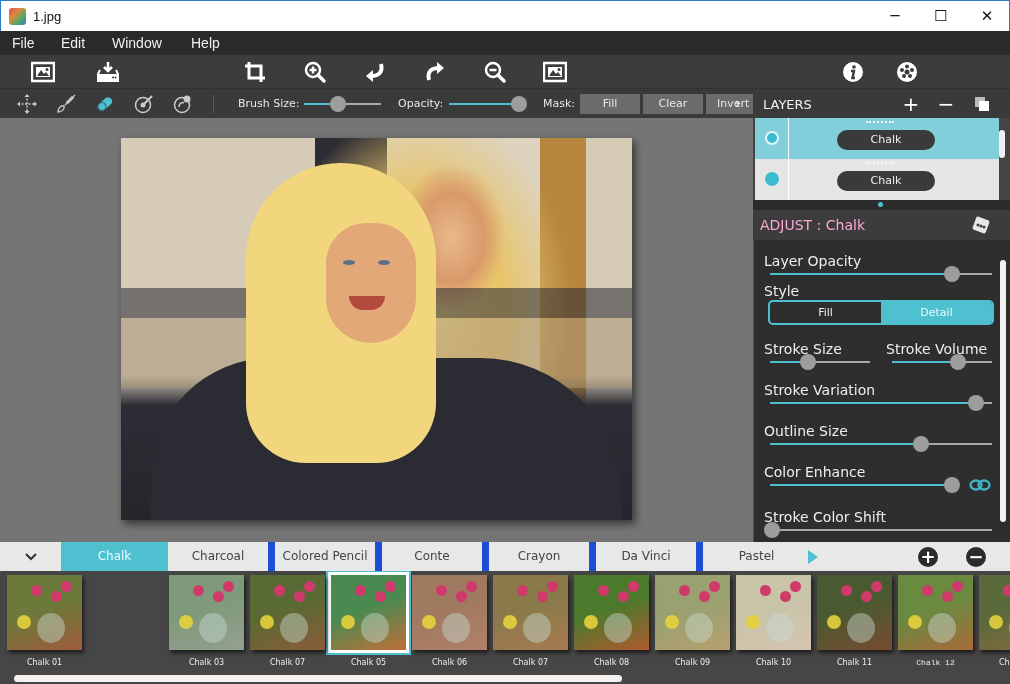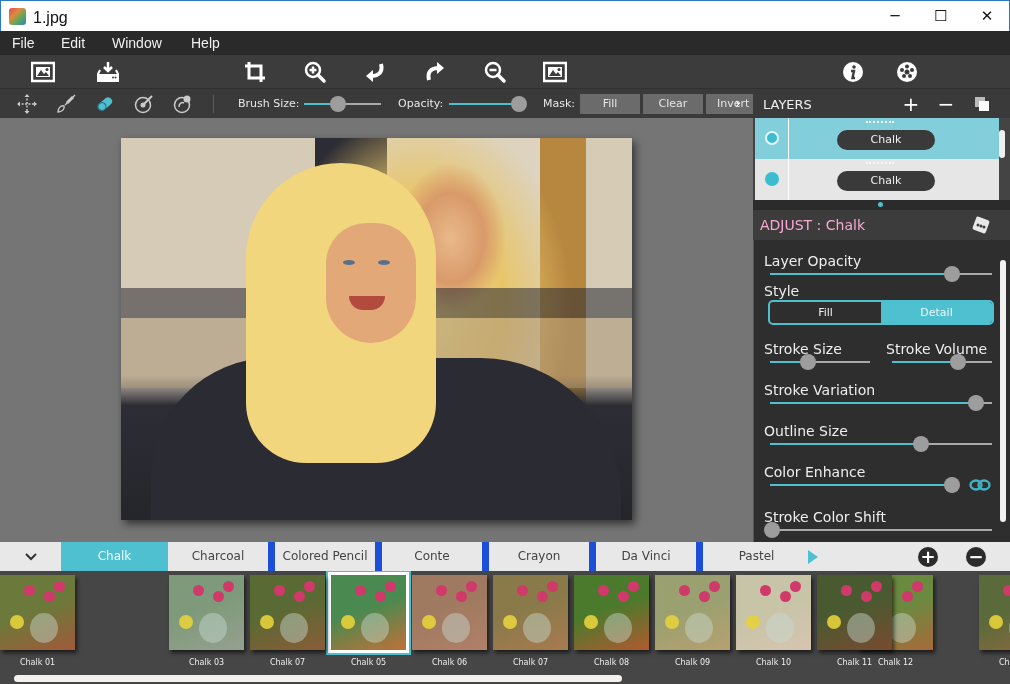--- a/index.html
+++ b/index.html
@@ -2,21 +2,21 @@
 <html><head>
 <meta charset="utf-8">
 <style>
   * { box-sizing: border-box; margin: 0; padding: 0; }
   html, body { width: 1010px; height: 684px; overflow: hidden; background: #2b2b2b; }
   body { font-family: "DejaVu Sans", "Liberation Sans", sans-serif; position: relative; }
 
   
   .titlebar { position: absolute; left: 0; top: 0; width: 1010px; height: 31px; background: #ffffff; border: 1px solid #2b79c2; border-bottom: none; }
   .titlebar .app-icon { position: absolute; left: 8px; top: 7px; width: 17px; height: 17px; border-radius: 3px; background: linear-gradient(135deg,#d94b5b 0%,#e08a3c 35%,#5aa85c 65%,#3b7bc4 100%); }
-  .titlebar .title { position: absolute; left: 32px; top: 8px; font-size: 16px; color: #111; font-family: "Liberation Sans", sans-serif; }
+  .titlebar .title { position: absolute; left: 32px; top: 8px; font-size: 13px; color: #111; font-family: "Liberation Sans", sans-serif; }
   .win-btn { position: absolute; top: 0; width: 46px; height: 30px; display: flex; align-items: center; justify-content: center; color: #111; font-size: 15px; }
   .win-min { left: 871px; }
   .win-max { left: 917px; }
   .win-close { left: 963px; }
 
   
   .menubar { position: absolute; left: 0; top: 31px; width: 1010px; height: 24px; background: #2a2a2a; }
   .menu-item { position: absolute; top: 4px; font-size: 14px; color: #f0f0f0; font-family: "Liberation Sans", sans-serif; }
 
   
@@ -394,21 +394,21 @@
 
 <div class="preset-strip" id="preset-strip">
     <div class="preset" style="left: 979px;">
       <div class="thumb" style="background: linear-gradient(160deg, rgb(90, 106, 58) 0%, rgb(90, 106, 58) 45%, rgb(138, 106, 64) 100%);">
         <div class="vase"></div>
         <div class="lemon"></div>
         <div class="fl1"></div>
       </div>
       <div class="label">Chalk 13</div>
     </div>
-    <div class="preset" style="left: 858px;">
+    <div class="preset" style="left: 898px; font-family: Liberation Mono, monospace;">
       <div class="thumb" style="background: linear-gradient(160deg, rgb(106, 138, 64) 0%, rgb(106, 138, 64) 45%, rgb(168, 106, 58) 100%);">
         <div class="vase"></div>
         <div class="lemon"></div>
         <div class="fl1"></div>
         <div class="fl2"></div>
         <div class="fl3"></div>
       </div>
       <div class="label">Chalk 12</div>
     </div>
     <div class="preset" style="left: 817px;">
@@ -494,21 +494,21 @@
     <div class="preset" style="left: 169px; padding-left: 44px;">
       <div class="thumb" style="background: linear-gradient(160deg, rgb(127, 154, 122) 0%, rgb(127, 154, 122) 45%, rgb(149, 160, 144) 100%);">
         <div class="vase"></div>
         <div class="lemon"></div>
         <div class="fl1"></div>
         <div class="fl2"></div>
         <div class="fl3"></div>
       </div>
       <div class="label">Chalk 03</div>
     </div>
-    <div class="preset" style="left: 0; padding-left: 28px;">
+    <div class="preset" style="left: 7px; padding-left: 28px;">
       <div class="thumb" style="background: linear-gradient(160deg, rgb(107, 122, 58) 0%, rgb(107, 122, 58) 45%, rgb(160, 90, 58) 100%);">
         <div class="vase"></div>
         <div class="lemon"></div>
         <div class="fl1"></div>
         <div class="fl2"></div>
         <div class="fl3"></div>
       </div>
       <div class="label">Chalk 01</div>
     </div>
   <div class="strip-scroll"></div>

